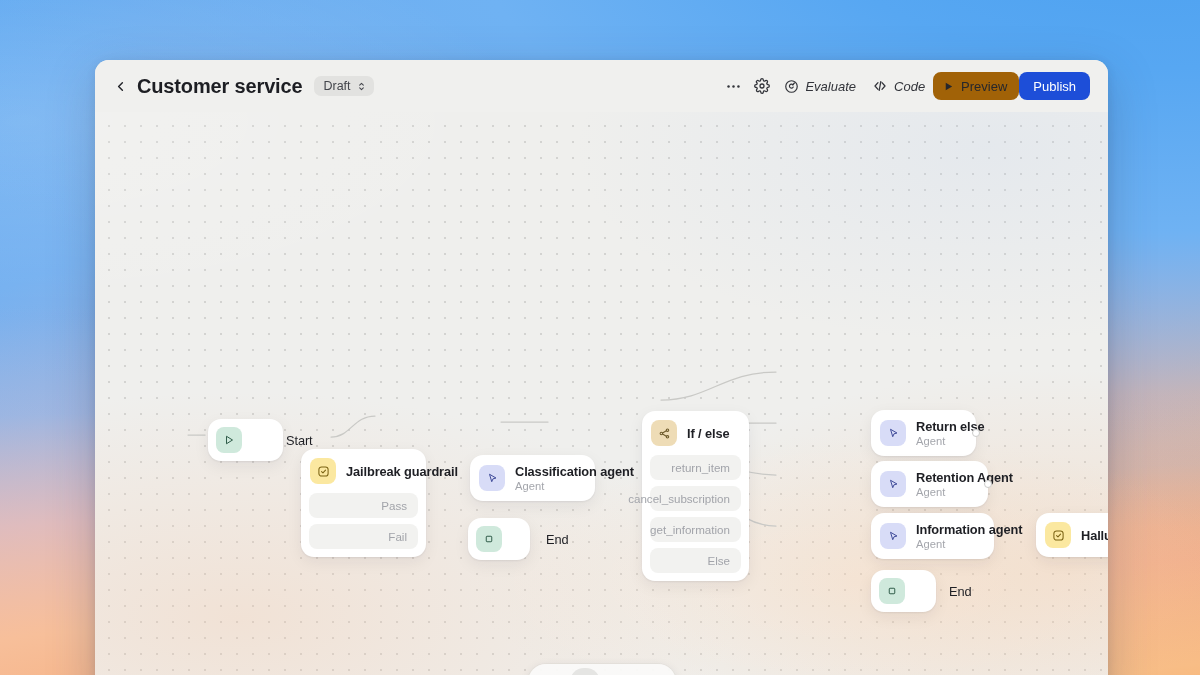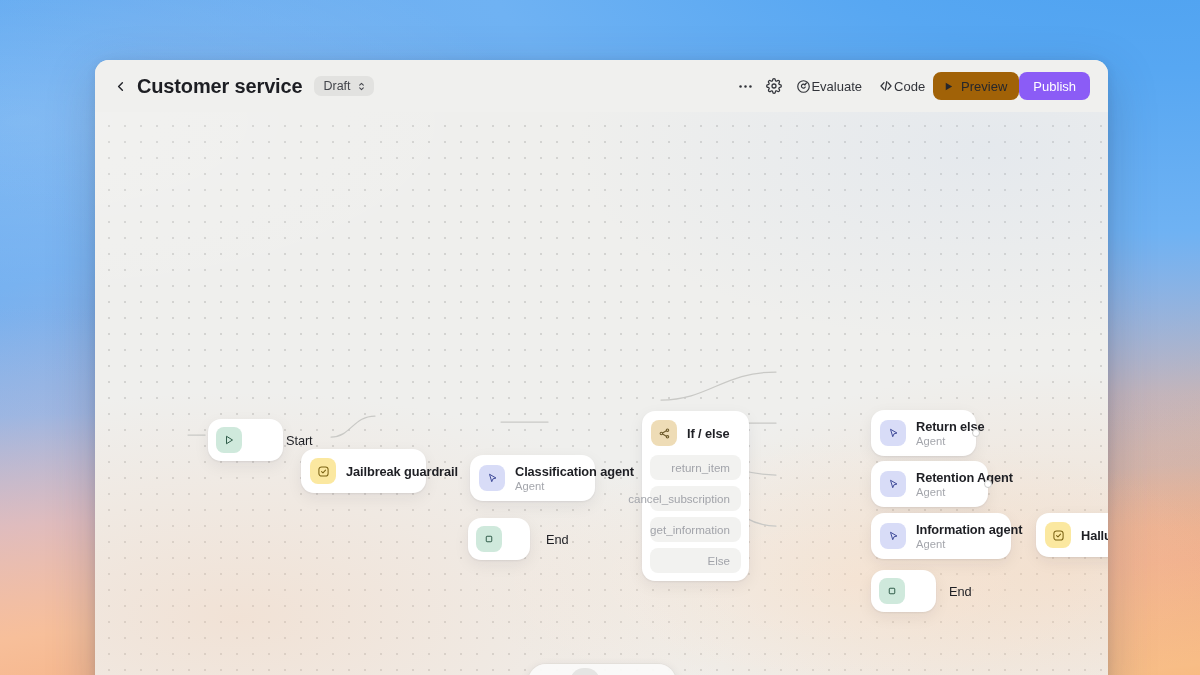--- a/index.html
+++ b/index.html
@@ -58,36 +58,36 @@
     letter-spacing: -0.15px; margin-left: 6px; white-space: nowrap;
   }
   #status-badge {
     display: flex; align-items: center; gap: 5px;
     margin-left: 12px; padding: 3px 7px 3px 9px;
     background: #e2e2e0; border-radius: 7px;
     font-size: 12.5px; color: #43454c; cursor: pointer;
   }
   .spacer { flex: 1 1 auto; }
   .tb-item {
-    display: flex; align-items: center; 
+    display: flex; align-items: center; gap: 6px;
     height: 28px; padding: 0 8px;
     border-radius: 8px; cursor: pointer;
-    font-size: 13px; color: #32343a; white-space: nowrap;
+    font-size: 13px; color: #32343a; white-space: nowrap; font-style: italic;
   }
   .tb-icon-only { padding: 0 6px; }
   #btn-preview {
     display: flex; align-items: center; gap: 7px;
     height: 28px; padding: 0 12px 0 10px;
     background: #a16207; border-radius: 8px;
     font-size: 13px; font-weight: 400; color: #26272c; cursor: pointer;
   }
   #btn-publish {
     height: 28px; padding: 0 14px;
     display: flex; align-items: center;
-    background: #8b5cf6; color: #fff;
+    background: #1d4ed8; color: #fff;
     font-size: 13px; font-weight: 500;
     border-radius: 8px; cursor: pointer;
   }
 
   
   #canvas {
     position: relative; flex: 1 1 auto;
     background-color: #efefed;
     background-image: radial-gradient(circle, #d3d3d1 1.05px, transparent 1.15px);
     background-size: 16px 16px;
@@ -277,20 +277,28 @@
           <div class="nicon ic-yellow">
             <svg width="13" height="13" viewBox="0 0 24 24" fill="none" stroke="currentColor" stroke-width="1.9" stroke-linecap="round" stroke-linejoin="round">
               <rect x="3.5" y="3.5" width="17" height="17" rx="5"></rect>
               <polyline points="8.4,12.2 11,14.7 15.8,9.4"></polyline>
             </svg>
           </div>
           <div class="ntext">
             <div class="ntitle">Jailbreak guardrail</div>
           </div>
         </div>
+        <div class="node-body">
+          <div class="port-row">
+            <span>Pass</span>
+          </div>
+          <div class="port-row">
+            <span>Fail</span>
+          </div>
+        </div>
       </div>
 
       <div class="node" style="left:375px; top:343px; width:125px;">
         <div class="node-head">
           <div class="nicon ic-blue">
             <svg width="13" height="13" viewBox="0 0 24 24" fill="none" stroke="currentColor" stroke-width="1.8" stroke-linejoin="round">
               <path d="M6.5 4.2 L18.4 11.1 L12.9 12.6 L10.6 17.9 Z"></path>
             </svg>
           </div>
           <div class="ntext">
@@ -367,21 +375,21 @@
             </svg>
           </div>
           <div class="ntext">
             <div class="ntitle">Retention Agent</div>
             <div class="nsub">Agent</div>
           </div>
         </div>
         <div class="port-dot" style="right:-4px; top:50%; margin-top:-4px;"></div>
       </div>
 
-      <div class="node" style="left:776px; top:401px; width:140px;">
+      <div class="node" style="left:776px; top:401px; width:123px;">
         <div class="node-head">
           <div class="nicon ic-blue">
             <svg width="13" height="13" viewBox="0 0 24 24" fill="none" stroke="currentColor" stroke-width="1.8" stroke-linejoin="round">
               <path d="M6.5 4.2 L18.4 11.1 L12.9 12.6 L10.6 17.9 Z"></path>
             </svg>
           </div>
           <div class="ntext">
             <div class="ntitle">Information agent</div>
             <div class="nsub">Agent</div>
           </div>

